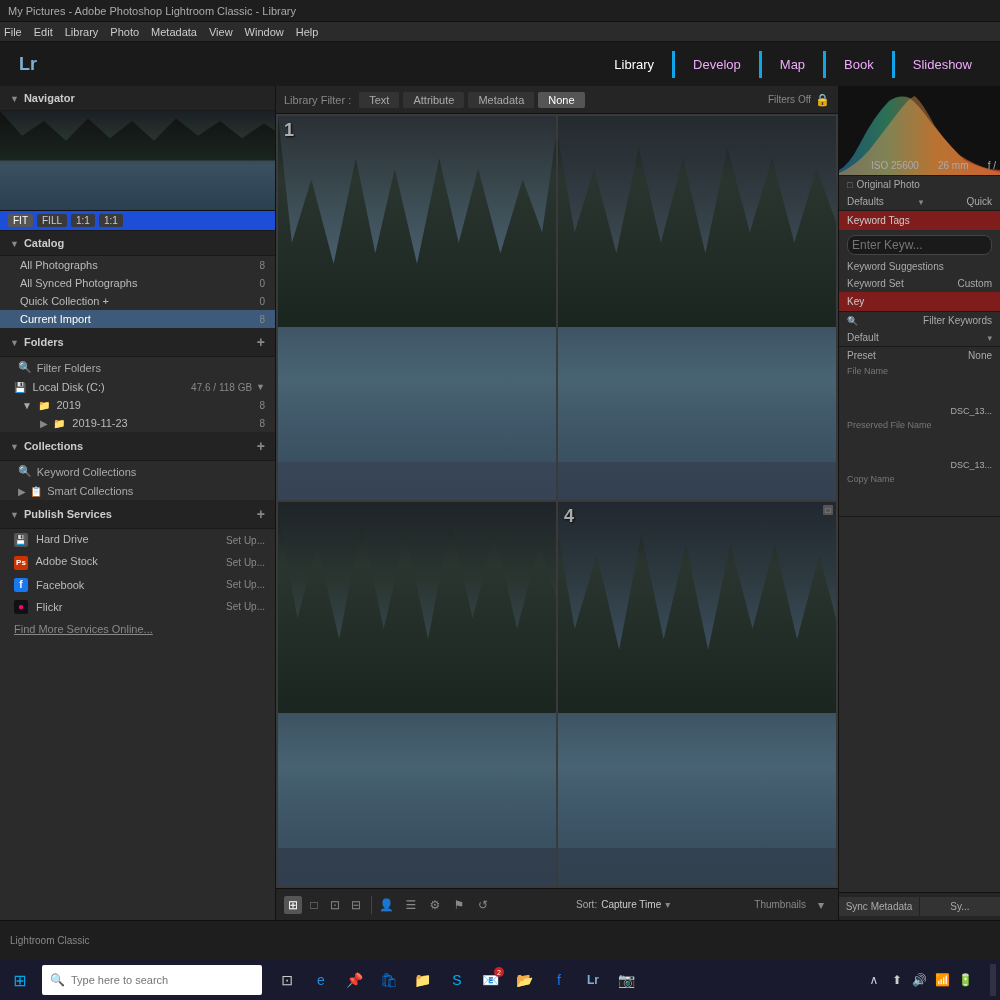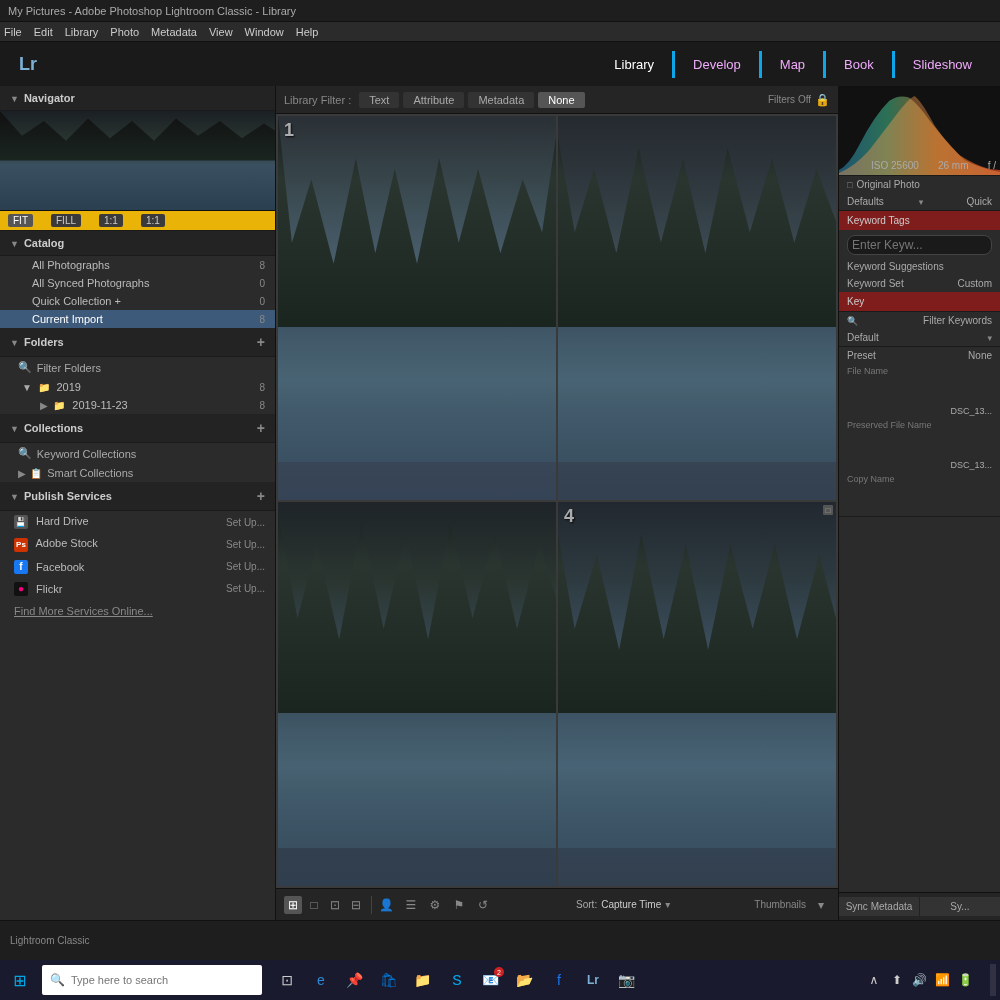--- a/index.html
+++ b/index.html
@@ -107,34 +107,34 @@
 
     
     .navigator-preview {
       background: #111;
       height: 100px;
       display: flex; align-items: center; justify-content: center;
       font-size: 10px; color: #555;
       border-bottom: 1px solid #111;
     }
     .navigator-controls {
-      display: flex; gap: 18px; padding: 3px 8px;
-      background: #eab308;
+      display: flex; gap: 4px; padding: 3px 8px;
+      background: #1d4ed8;
       border-bottom: 1px solid #1a1a1a;
       font-size: 10px; color: #aaa;
     }
     .nav-ctrl-btn {
       padding: 1px 5px; background: #3a3a3a; border-radius: 2px; cursor: pointer; color: #ccc;
     }
     .nav-ctrl-btn.active { background: #555; color: #fff; }
 
     
     .catalog-item {
       display: flex; align-items: center; justify-content: space-between;
-      padding: 3px 10px 3px 32px;
+      padding: 3px 10px 3px 20px;
       cursor: pointer; color: #bbb; font-size: 11px;
     }
     .catalog-item.active { background: #3d5a7a; color: #fff; }
     .catalog-item .count { color: #888; font-size: 10px; }
 
     
     .folder-filter-row {
       display: flex; align-items: center; padding: 4px 10px 4px 18px;
       font-size: 11px; color: #aaa; cursor: pointer;
     }
@@ -497,20 +497,30 @@
       <span class="count">8</span>
     </div>
 
     <div class="panel-section-header">
       <span><span class="triangle">▼</span><span>Folders</span></span>
       <span class="add-btn">+</span>
     </div>
     <div class="folder-filter-row">
       <span style="margin-right:5px;color:#888;">🔍</span>
       <span>Filter Folders</span>
+    </div>
+    <div class="folder-item">
+      <span>
+        <span style="margin-right:3px;color:#888;font-size:10px;">💾</span>
+        <span>Local Disk (C:)</span>
+      </span>
+      <span style="display:flex;align-items:center;gap:4px;">
+        <span class="count">47.6 / 118 GB</span>
+        <span style="color:#888;font-size:9px;">▼</span>
+      </span>
     </div>
     <div class="folder-item" style="padding-left:22px;">
       <span>
         <span style="margin-right:3px;color:#aaa;font-size:10px;">▼</span>
         <span style="margin-right:3px;color:#ddb;font-size:10px;">📁</span>
         <span>2019</span>
       </span>
       <span class="count">8</span>
     </div>
     <div class="folder-item" style="padding-left:40px;">

